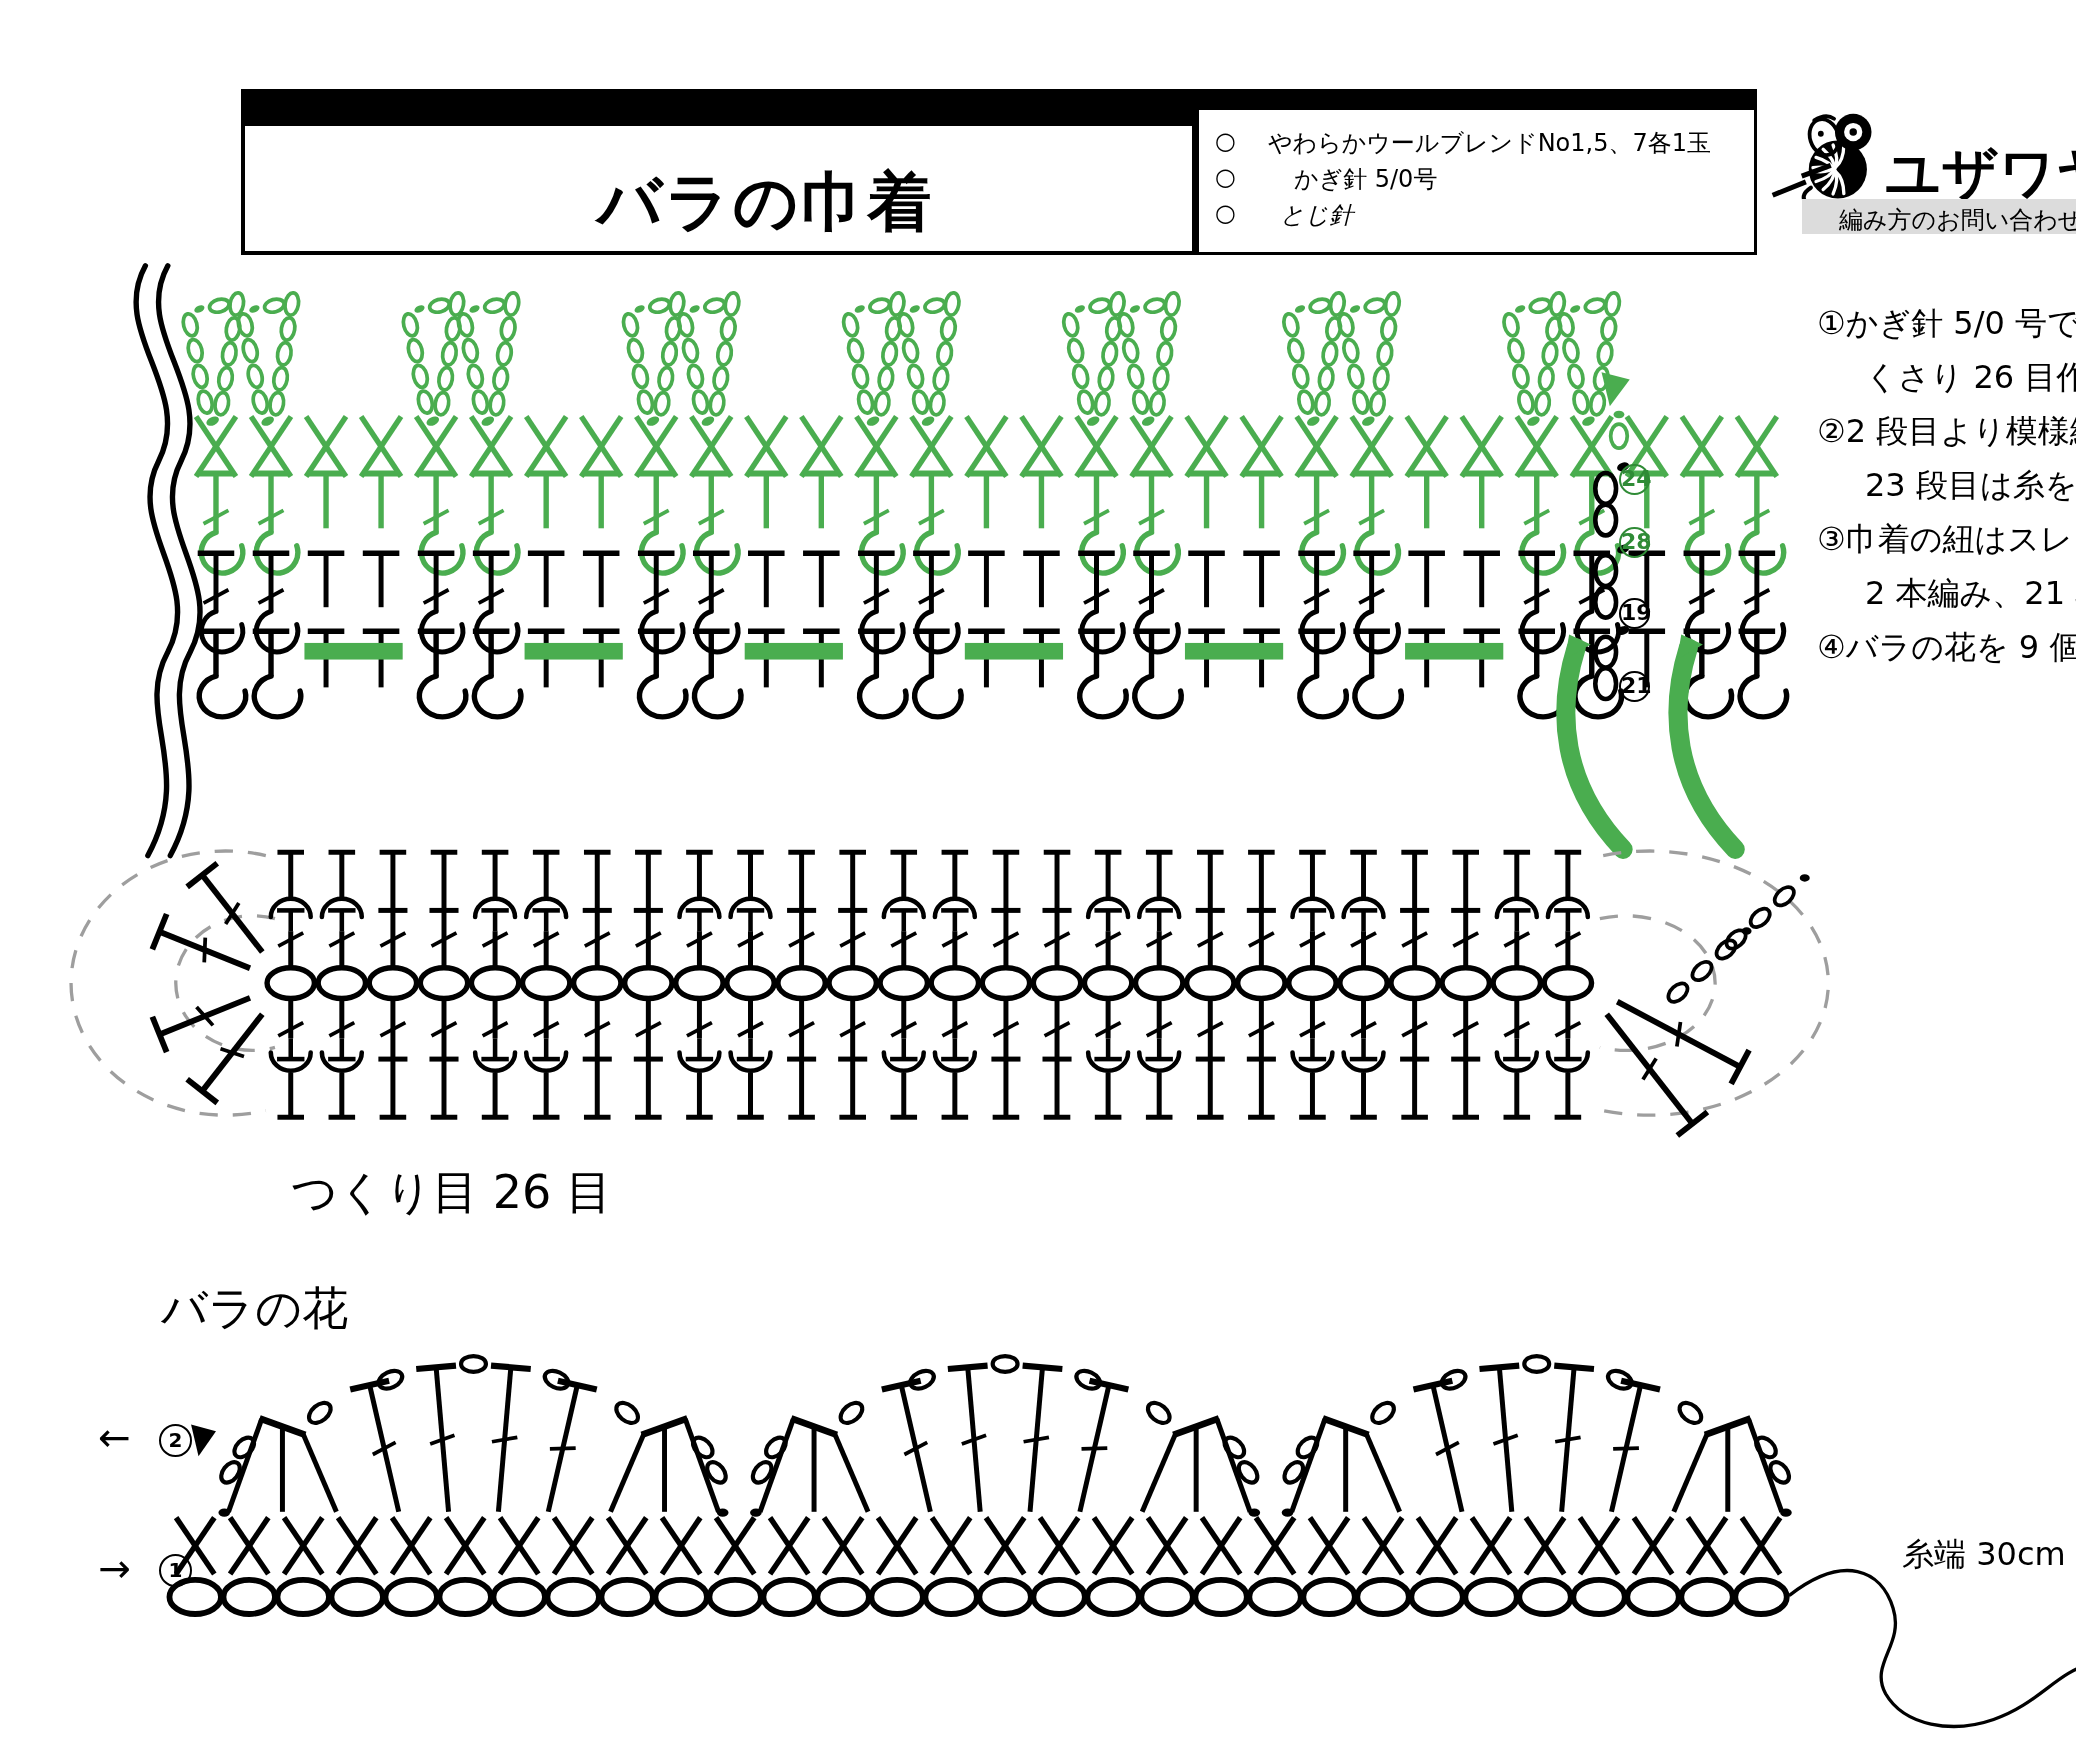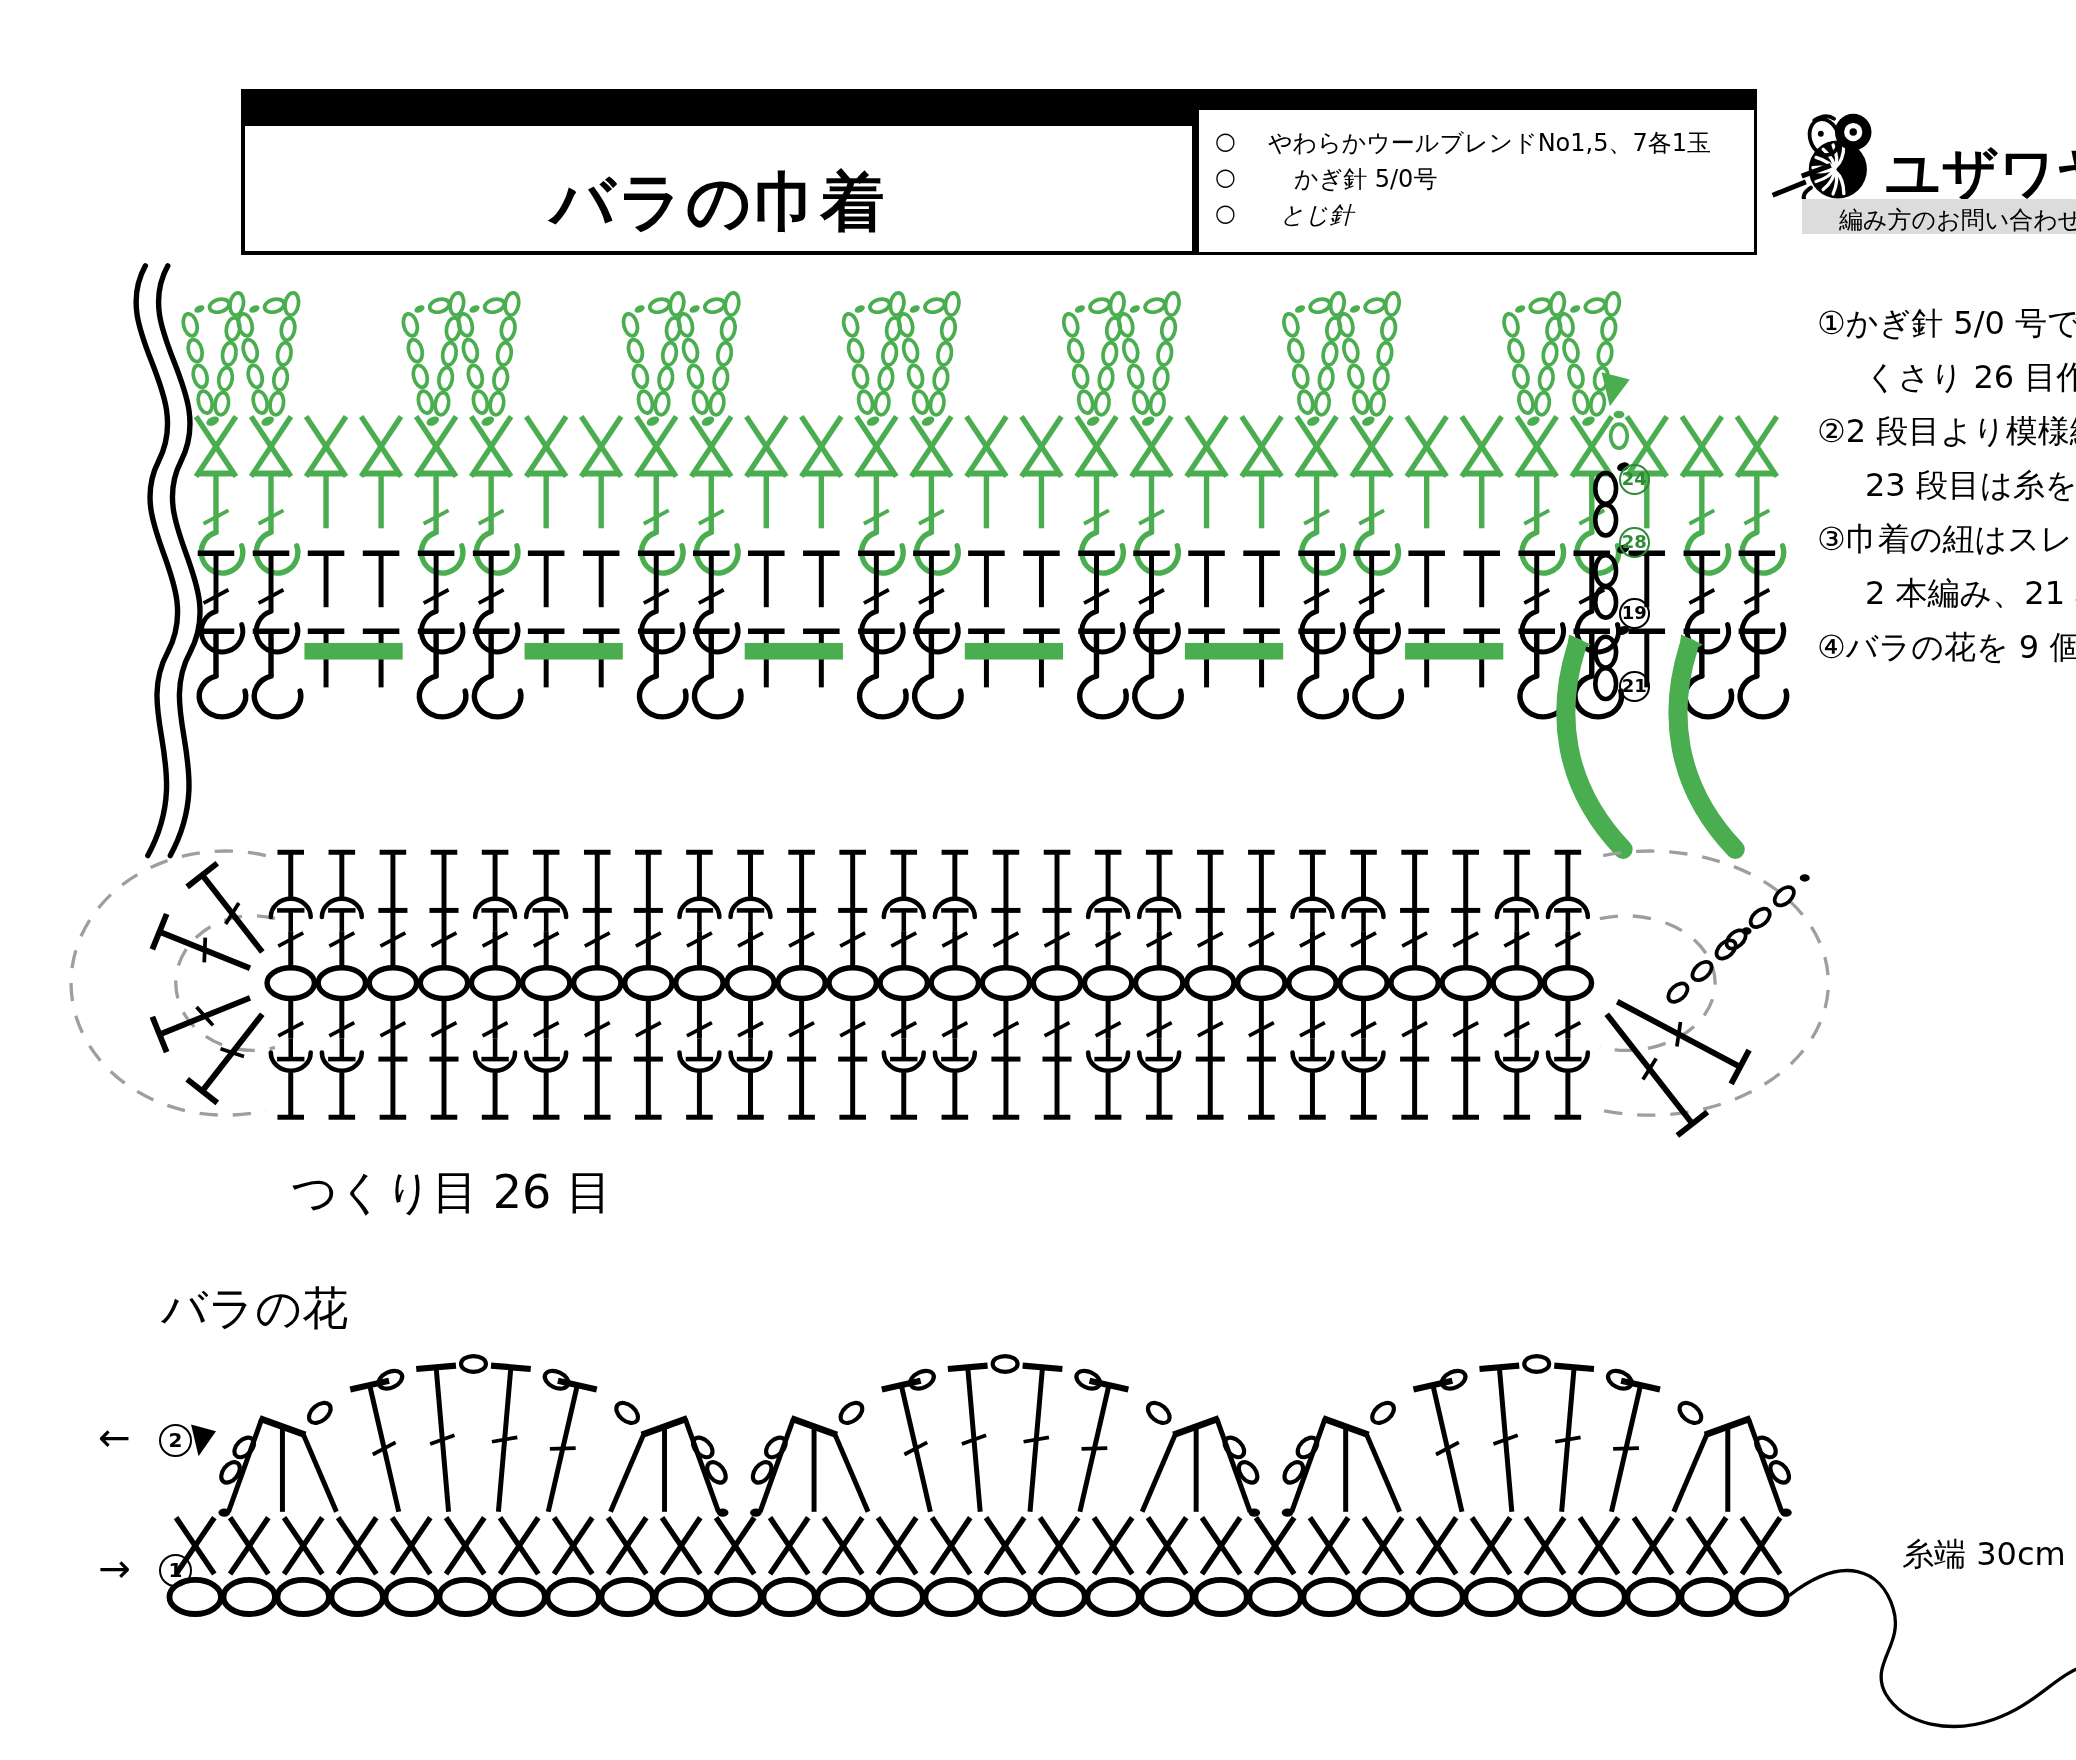--- a/index.html
+++ b/index.html
@@ -6,29 +6,29 @@
     font-family:"DejaVu Sans","Liberation Sans",sans-serif;}
   .abs{position:absolute;}
   .t{position:absolute;white-space:nowrap;color:#000;}
   #page{position:absolute;left:0;top:0;width:2492px;height:1761px;background:#fff;}
   #dsvg{position:absolute;left:0;top:0;}
   
   .titlebox{left:241px;top:89px;width:955px;height:166px;border:4.2px solid #000;box-sizing:border-box;background:#fff;}
   .titlebar{left:241px;top:89px;width:955px;height:37px;background:#000;}
   .matbox{left:1196px;top:89px;width:561px;height:166px;border:3.3px solid #000;box-sizing:border-box;background:#fff;}
   .matbar{left:1196px;top:89px;width:561px;height:21px;background:#000;}
-  .title-text{left:241px;top:159px;width:955px;text-align:center;font-size:64px;font-weight:600;letter-spacing:2.5px;}
+  .title-text{left:241px;top:159px;width:955px;text-align:center;font-size:64px;font-weight:600;letter-spacing:2.5px;padding-left:47px;}
   .mat-bullet{font-size:24px;}
   .mat-text{font-size:24px;}
   .logo-text{left:1885px;top:137px;font-size:55px;font-weight:900;letter-spacing:0.8px;}
   .graybar{left:1802px;top:199px;width:684px;height:35px;background:#dcdcdc;}
   .contact{left:1839px;top:204px;font-size:24px;}
   .ins{font-size:32px;}
   .circ{position:absolute;border:2.5px solid #000;border-radius:50%;text-align:center;font-weight:600;background:#fff0;}
-  .circ.small{width:26.6px;height:26.6px;line-height:26.6px;font-size:18px;}
+  .circ.small{width:26.6px;height:26.6px;line-height:26.6px;font-size:22px;}
   .circ.big{width:29px;height:29px;line-height:29px;font-size:20px;}
   .circ.green{border-color:#2f8b36;color:#2f8b36;}
   .lbl{font-size:46px;}
   .arrow{font-size:39px;}
   .tail{font-size:32px;}
 </style>
 </head>
 <body>
 
 <div id="page">

